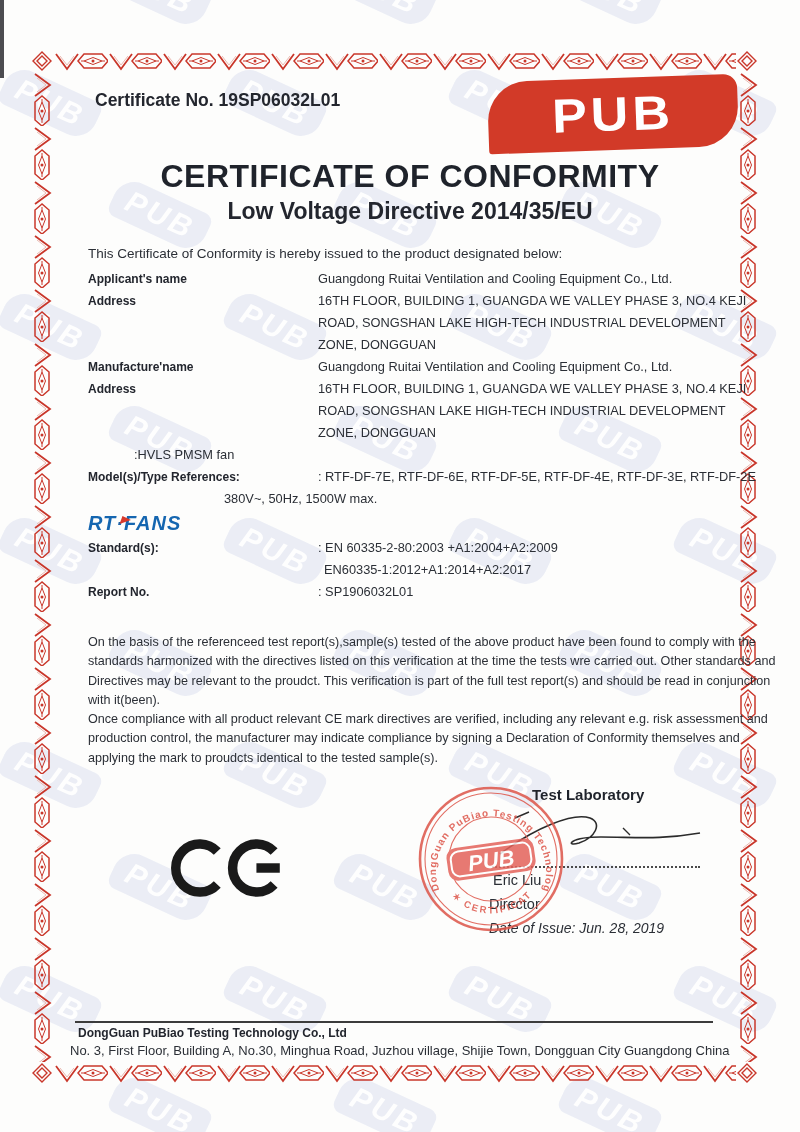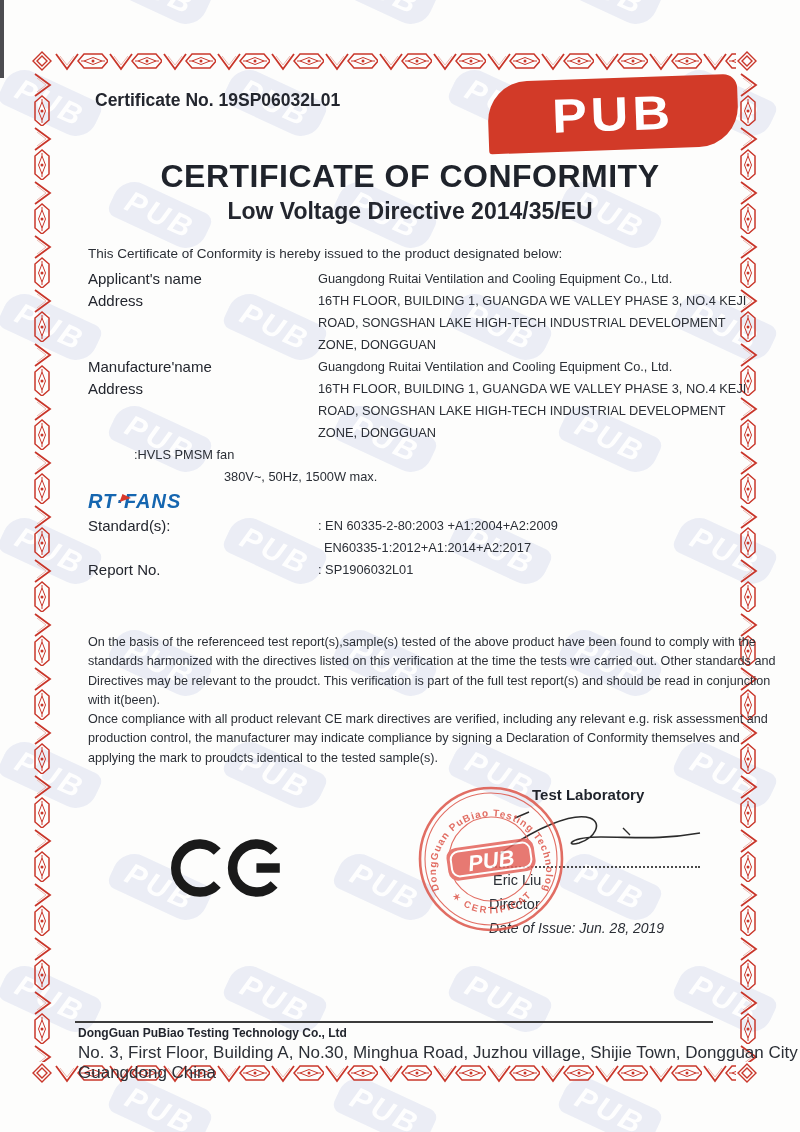--- a/index.html
+++ b/index.html
@@ -27,21 +27,21 @@
            font-family:"Liberation Sans",sans-serif;transform:scaleY(.92);}
   .title{position:absolute;left:60px;width:700px;top:158px;text-align:center;
          font-size:32px;font-weight:bold;color:#1f232b;letter-spacing:.5px;z-index:2;}
   .subtitle{position:absolute;left:60px;width:700px;top:198px;text-align:center;
          font-size:23px;font-weight:bold;color:#23262e;z-index:2;}
   .intro{position:absolute;left:88px;top:246px;font-size:13.5px;color:#2b2f36;z-index:2;}
 
   
   #fields{position:absolute;left:88px;top:268px;width:640px;z-index:2;}
   .field-row{display:flex;align-items:flex-start;}
-  .field-label{width:184px;flex:none;font-weight:normal;font-size:15px;color:#23262e;
+  .field-label{width:184px;flex:none;font-weight:bold;font-size:12px;color:#23262e;
                line-height:22px;}
   .field-value{font-size:12.8px;color:#2b2f36;line-height:22px;}
   .vline{white-space:nowrap;margin-left:46px;}
   .rtfans{font-weight:bold;font-style:italic;font-size:20px;color:#1566b0;
           letter-spacing:1px;position:relative;line-height:26px;display:inline-block;}
   .rtf-f{position:relative;}
   .rtf-f::before{content:"";position:absolute;left:-3px;top:4px;width:0;height:0;
           border-left:10px solid #d8392b;border-top:4px solid transparent;
           border-bottom:4px solid transparent;transform:skewX(-20deg);}
 
@@ -56,21 +56,21 @@
   .sig{position:absolute;left:495px;top:806px;z-index:2;}
   .dotline{position:absolute;left:492px;top:866px;width:208px;border-top:2px dotted #4a4a4a;z-index:2;}
   .sig-name{position:absolute;left:493px;top:872px;font-size:14.5px;color:#2b2f36;z-index:2;}
   .sig-role{position:absolute;left:489px;top:896px;font-size:14.5px;color:#2b2f36;z-index:2;}
   .sig-date{position:absolute;left:489px;top:920px;font-size:14px;color:#2b2f36;z-index:2;font-style:italic;}
   .stamp{position:absolute;left:416px;top:784px;z-index:3;opacity:.85;}
 
   
   .foot-line{position:absolute;left:75px;top:1021px;width:638px;height:2px;background:#3c3c3c;z-index:2;}
   .foot-co{position:absolute;left:78px;top:1026px;font-size:12px;font-weight:bold;color:#23262e;z-index:2;}
-  .foot-addr{position:absolute;left:78px;top:1043px;font-size:17px;color:#2b2f36;z-index:2;}
+  .foot-addr{position:absolute;left:70px;top:1043px;font-size:13px;color:#2b2f36;z-index:2;}
 
   .scan-artifact{position:absolute;left:0;top:0;width:4px;height:78px;background:#4c4c50;z-index:4;}
 </style>
 </head>
 <body>
 
 <div id="page">
 
   <svg width="0" height="0" style="position:absolute">
     <defs>
@@ -196,20 +196,26 @@
           <div class="vline">ROAD, SONGSHAN LAKE HIGH-TECH INDUSTRIAL DEVELOPMENT</div>
           <div class="vline">ZONE, DONGGUAN</div>
         </div>
       </div>
       <div class="field-row">
         <div class="field-value">
           <div class="vline">:HVLS PMSM fan</div>
         </div>
       </div>
       <div class="field-row">
+        <div class="field-label">Model(s)/Type References:</div>
+        <div class="field-value">
+          <div class="vline">: RTF-DF-7E, RTF-DF-6E, RTF-DF-5E, RTF-DF-4E, RTF-DF-3E, RTF-DF-2E</div>
+        </div>
+      </div>
+      <div class="field-row">
         <div class="field-value">
           <div class="vline" style="padding-left: 90px;">380V~, 50Hz, 1500W max.</div>
         </div>
       </div>
       <div class="field-row">
         <div class="field-value"><span class="rtfans"><span>RT·</span><span class="rtf-f">F</span><span>ANS</span></span></div>
       </div>
       <div class="field-row">
         <div class="field-label">Standard(s):</div>
         <div class="field-value">

